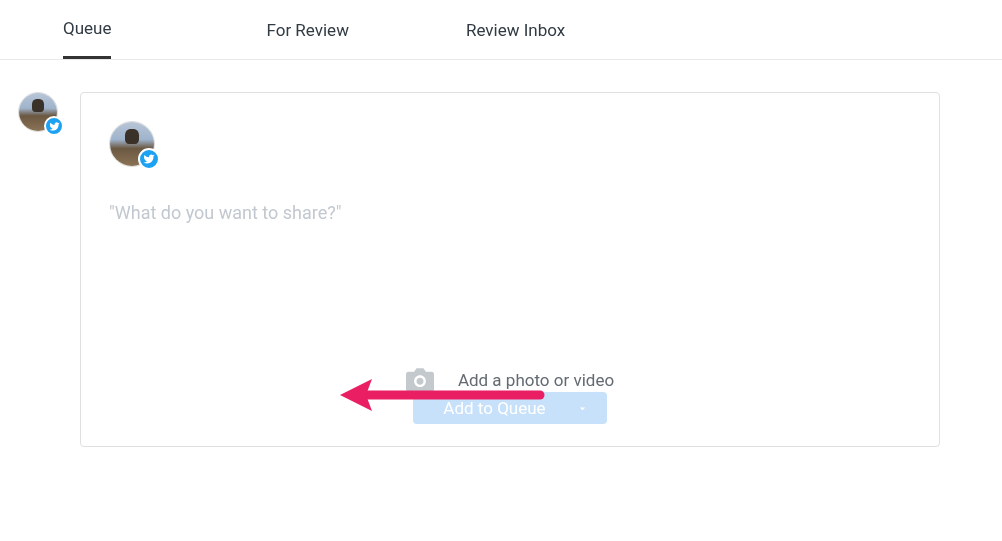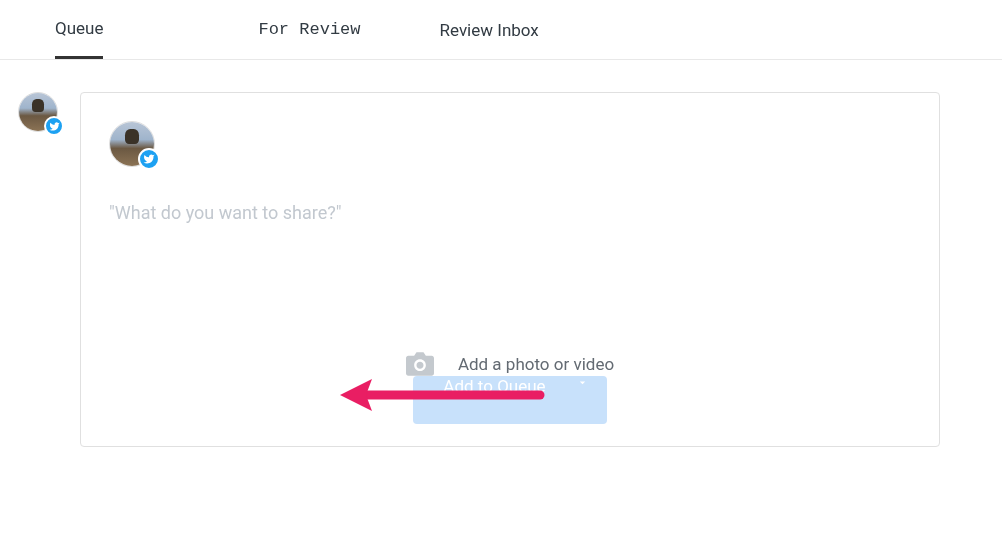--- a/index.html
+++ b/index.html
@@ -26,22 +26,22 @@
       color: #323b43;
       margin-right: 155px;
       cursor: pointer;
       padding-bottom: 18px;
       position: relative;
       top: 9px;
     }
     .tab.active {
       border-bottom: 3px solid #333;
     }
-    .tab:nth-child(1) { margin-left: 0; }
-    .tab:nth-child(2) { margin-right: 79px; font-family: Liberation Mono, monospace; }
+    .tab:nth-child(1) { margin-left: 8px; }
+    .tab:nth-child(2) { margin-right: 117px; }
     
     .content-area {
       display: flex;
       padding: 32px 0 0 18px;
     }
     
     .avatar-outer {
       width: 42px;
       height: 42px;
       position: relative;
@@ -159,24 +159,25 @@
     .add-media-label {
       font-size: 17px;
       color: #636a72;
     }
     
     .add-queue-btn {
       background: #c8e1fb;
       color: #fff;
       border: none;
       border-radius: 4px;
-      height: 48px;
+      height: 32px;
       padding: 0 18px 0 30px;
       font-size: 17px;
       display: flex;
+      align-items: center;
       cursor: pointer;
       gap: 30px;
       font-family: inherit;
     }
     .chevron-down {
       width: 13px;
       height: 13px;
       fill: #fff;
     }
     

